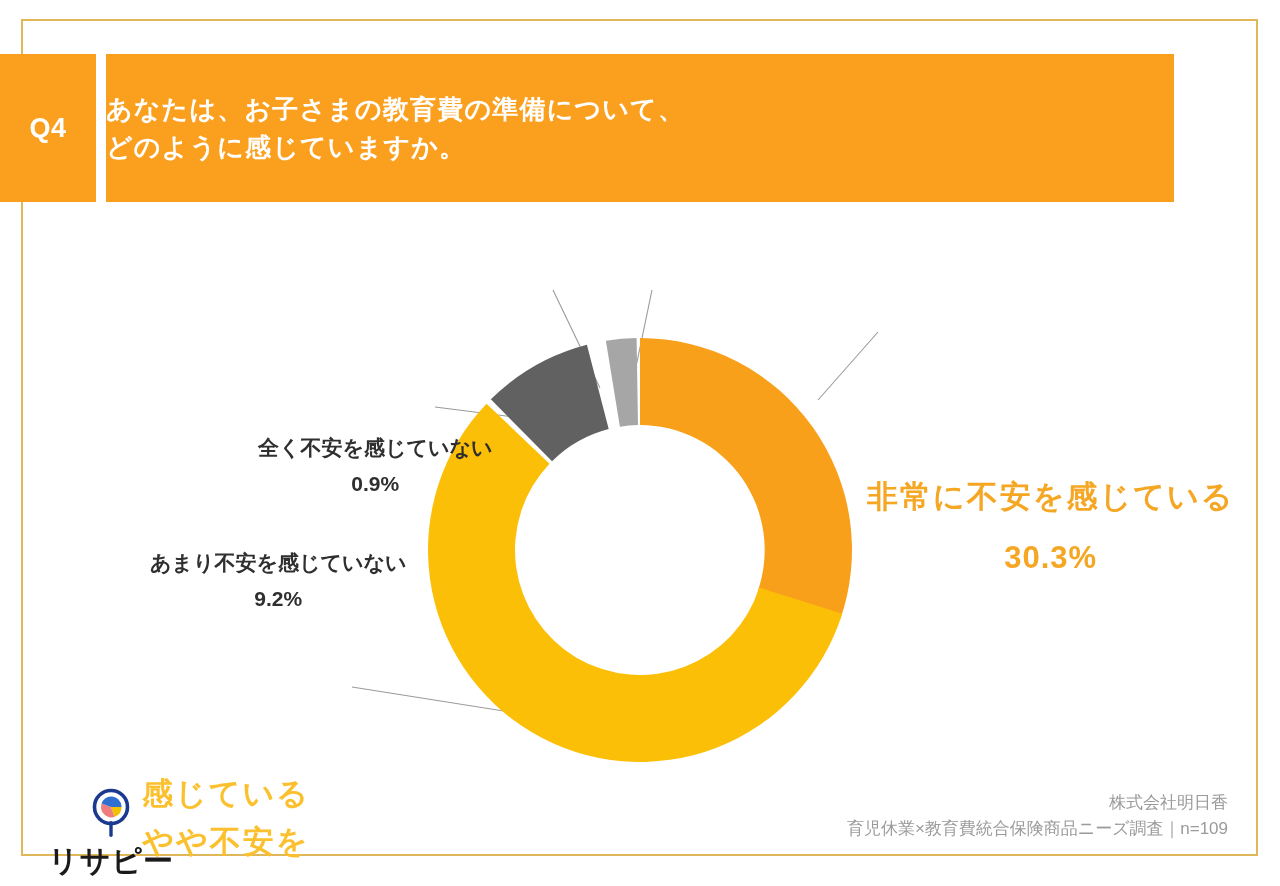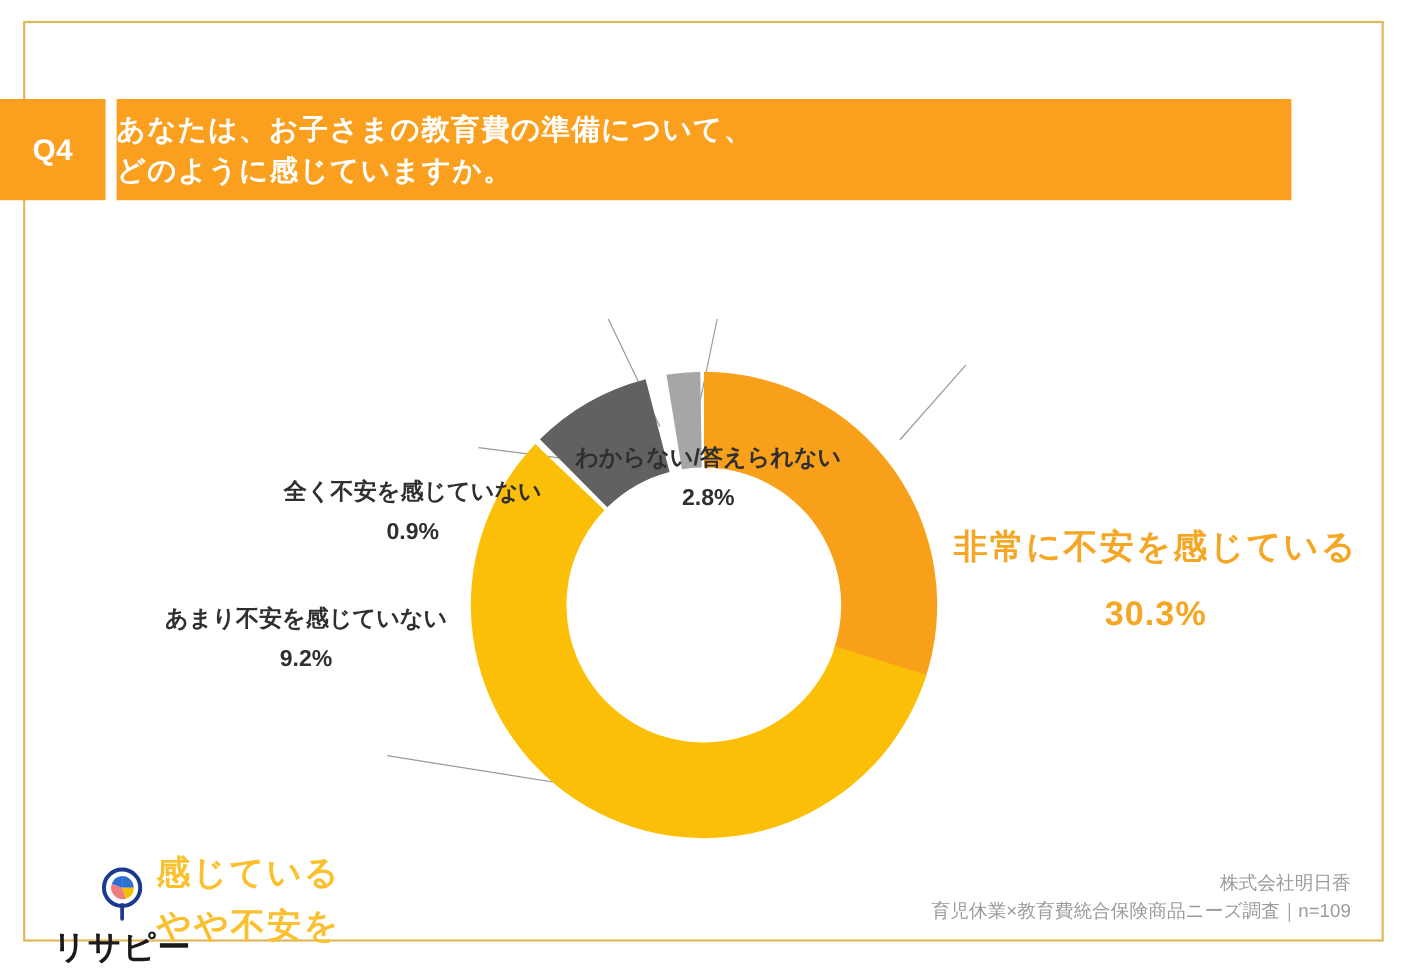--- a/index.html
+++ b/index.html
@@ -27,24 +27,23 @@
     border: 2px solid #e0b85a;
     box-sizing: border-box;
     pointer-events: none;
   }
 
   
   .header {
     position: absolute;
     left: 0px;
     top: 54px;
-    height: 92px;
+    height: 148px;
     display: flex;
     align-items: stretch;
-    margin-top: 36px;
   }
   .q-badge {
     width: 96px;
     background: #faa01e;
     color: #ffffff;
     display: flex;
     align-items: center;
     justify-content: center;
     font-size: 27px;
     font-weight: bold;
@@ -228,24 +227,20 @@
     <div class="callout dark lbl-not">
       <span class="name">あまり不安を感じていない</span>
       <span class="pct">9.2%</span>
     </div>
 
     <div class="callout dark lbl-none">
       <span class="name">全く不安を感じていない</span>
       <span class="pct">0.9%</span>
     </div>
 
-    <div class="callout dark lbl-dk">
-      <span class="name">わからない/答えられない</span>
-      <span class="pct">2.8%</span>
-    </div>
   </div>
 
   <div class="footer">
     <div class="brand">
       <svg class="brand-mark" viewBox="0 0 42 52">
         <circle cx="21" cy="19" r="16.5" fill="none" stroke="#1b3a8f" stroke-width="3.6"></circle>
         <rect x="19.3" y="33" width="3.4" height="16" rx="1.7" fill="#1b3a8f"></rect>
         <circle cx="21" cy="19" r="10.6" fill="#ffffff"></circle>
         <path d="M 21 19 L 21 8.4 A 10.6 10.6 0 0 1 31.6 19 Z" fill="#2f6fd0"></path>
         <path d="M 21 19 L 31.6 19 A 10.6 10.6 0 0 1 24.5 29 Z" fill="#f2c200"></path>

